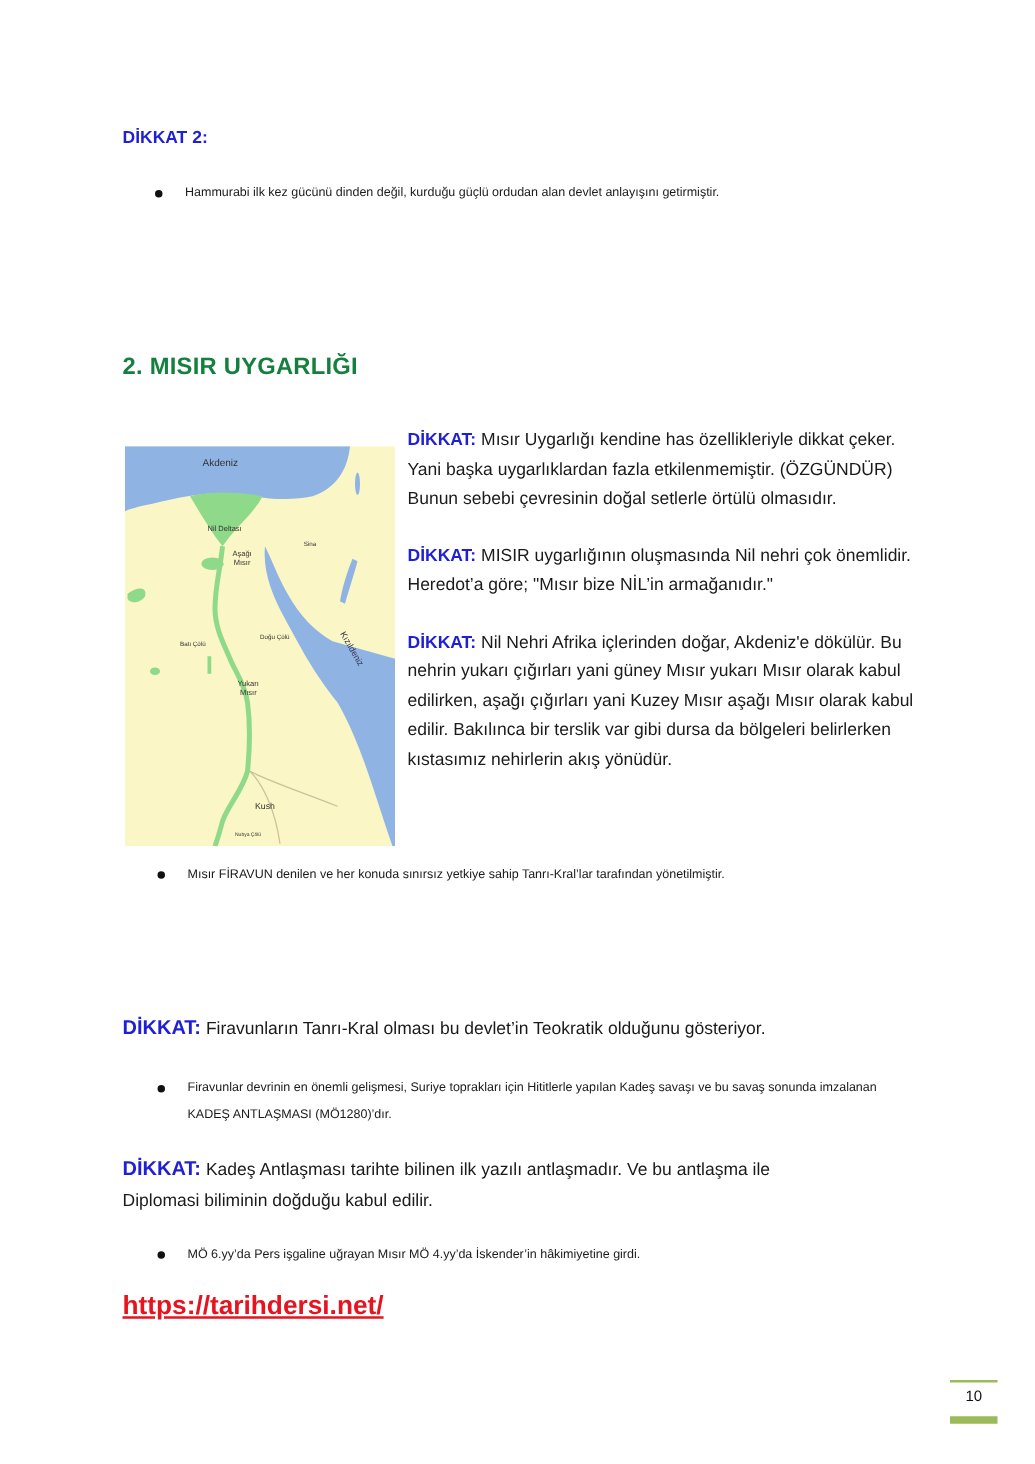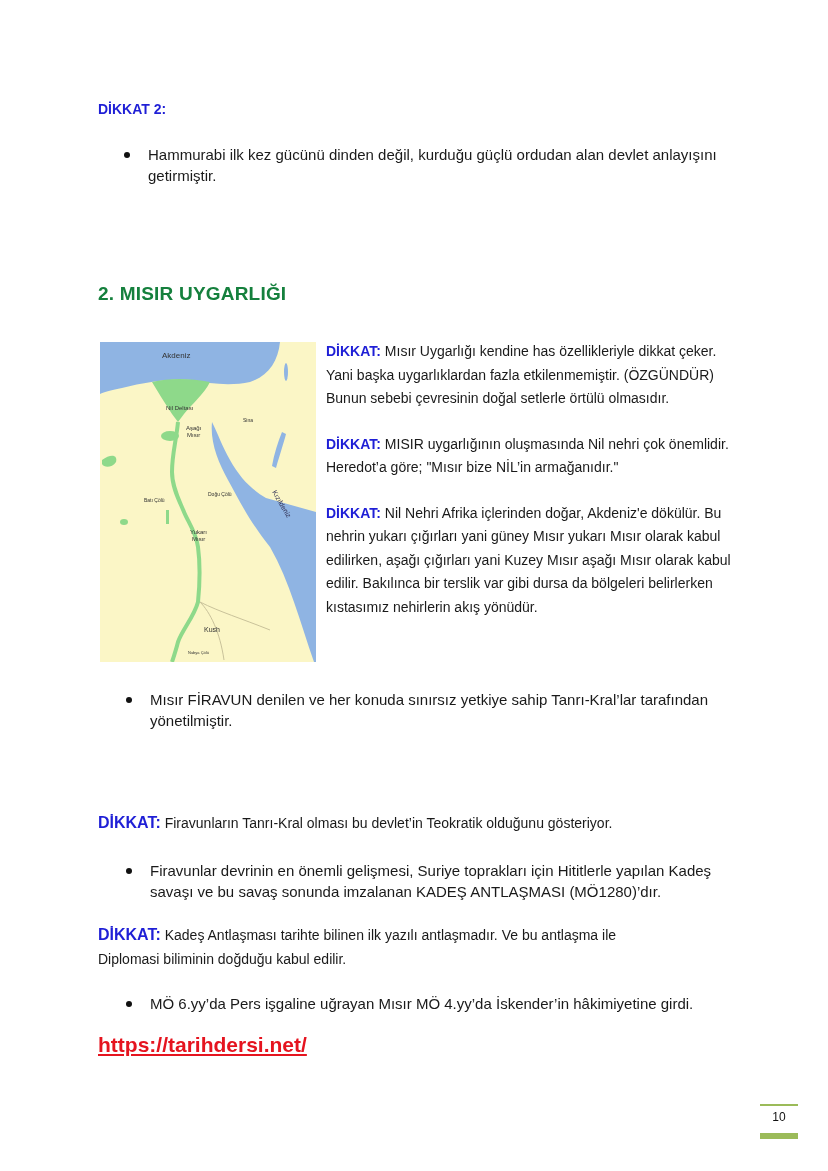--- a/index.html
+++ b/index.html
@@ -4,21 +4,21 @@
   <style>
     html, body { margin: 0; padding: 0; background: #ffffff; }
     body {
       width: 828px; height: 1171px; position: relative; overflow: hidden;
       font-family: "Liberation Sans", "DejaVu Sans", sans-serif;
       color: #1a1a1a;
     }
     .abs { position: absolute; }
     .dikkat { color: #1f1fd6; font-weight: bold; }
     .bullets { list-style: none; margin: 0; padding: 0; }
-    .bullets li { position: relative; padding-left: 26px; font-size: 15px; line-height: 21px; }
+    .bullets li { position: relative; padding-left: 26px; font-size: 10px; line-height: 21px; }
     .bullets li::before {
       content: ""; position: absolute; left: 2px; top: 8px;
       width: 6px; height: 6px; border-radius: 50%; background: #111;
     }
     .section-title { color: #15803d; font-weight: bold; font-size: 19px; letter-spacing: 0.2px; }
     .right-col p { margin: 0 0 22px 0; font-size: 14px; line-height: 23.5px; }
     .link { color: #e5141f; font-weight: bold; font-size: 21px; text-decoration: underline; text-align: right; }
     .page-num { font-size: 12px; color: #111; text-align: center; width: 38px; }
     .bar { background: #9bbb59; }
   </style>
@@ -26,21 +26,21 @@
 <body>
 
 <div class="abs dikkat" style="left:98px; top:101px; font-size:14px;">DİKKAT 2:</div>
 
 <ul class="abs bullets" style="left:122px; top:144px; width:620px;">
   <li>Hammurabi ilk kez gücünü dinden değil, kurduğu güçlü ordudan alan devlet anlayışını getirmiştir.</li>
 </ul>
 
 <div class="abs section-title" style="left:98px; top:283px;">2. MISIR UYGARLIĞI</div>
 
-<div class="abs" style="left:100px; top:342px; width:216px; height:320px;">
+<div class="abs" style="left:100px; top:357px; width:216px; height:320px;">
   <svg width="216" height="320" viewBox="0 0 216 320">
     <rect x="0" y="0" width="216" height="320" fill="#fbf6c6"></rect>
 
     <path d="M0,0 H180 C178,20 168,34 150,40 C132,44 110,42 92,38 C70,36 46,40 22,46 C12,48 4,50 0,52 Z" fill="#8fb4e3"></path>
 
     <path d="M112,80 C118,92 122,104 130,118 C140,136 152,148 166,156 L216,170 L216,320 L214,320 C200,280 190,240 170,205 C150,180 140,160 128,138 C118,120 110,100 112,80 Z" fill="#8fb4e3"></path>
     <path d="M182,90 C178,100 174,112 172,124 L176,126 C180,112 184,100 186,92 Z" fill="#8fb4e3"></path>
 
     <ellipse cx="186" cy="30" rx="2" ry="9" fill="#8fb4e3"></ellipse>
 

